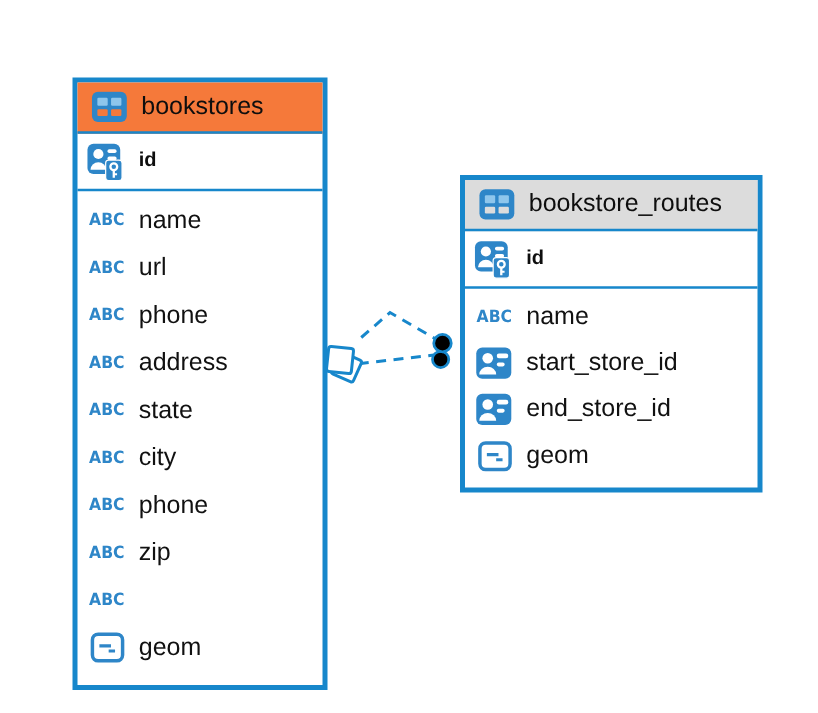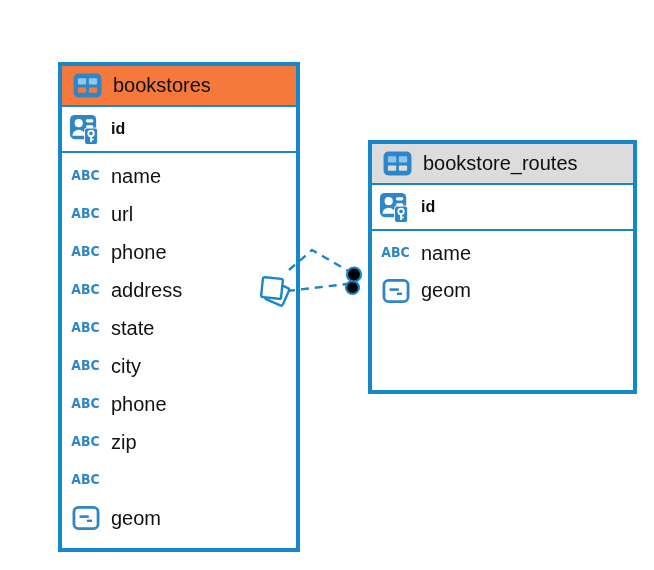--- a/index.html
+++ b/index.html
@@ -5,22 +5,22 @@
   html,body { margin:0; padding:0; background:#fff; }
   .canvas {
     position:relative; width:654px; height:570px; background:#fff;
     font-family:"Liberation Sans", sans-serif; overflow:hidden;
     -webkit-font-smoothing:antialiased;
   }
   .etable {
     position:absolute; background:#ffffff;
     border:4px solid var(--accent-blue); box-sizing:border-box;
   }
-  .etable.t0 { left:58px;  top:62px;  width:242px; height:490px; }
-  .etable.t1 { left:368px; top:140px; width:269px; height:254px; }
+  .etable.t0 { left:58px;  top:62px;  width:204px; height:490px; }
+  .etable.t1 { left:368px; top:140px; width:242px; height:254px; }
   .thead {
     height:41px; display:flex; align-items:center; gap:9px; padding:0 9px;
     border-bottom:2.5px solid var(--accent-blue); box-sizing:border-box;
   }
   .ttitle { font-size:20px; color:#0e0e0e; white-space:nowrap; }
   .pkrow {
     height:46px; display:flex; align-items:center; gap:9px; padding:0 7px;
     border-bottom:2.5px solid var(--accent-blue); box-sizing:border-box;
     font-weight:bold; font-size:16px; color:#0e0e0e;
   }
@@ -168,20 +168,44 @@
      </svg>
         </span>
       <span class="lbl">id</span>
     </div>
     <div class="rows">
         <div class="frow">
     <span class="ic">
             <span class="abc">ABC</span>
           </span>
     <span class="lbl">name</span>
+  </div>
+        <div class="frow">
+    <span class="ic">
+            <svg width="31" height="29" viewBox="0 0 32 30">
+       <rect x="1" y="2" width="29" height="26" rx="5" fill="var(--icon-blue)"></rect>
+       <circle cx="10.5" cy="11" r="4.4" fill="#fff"></circle>
+       <path d="M3.5 24.5 a7 6.5 0 0 1 14 0 Z" fill="#fff"></path>
+       <rect x="18" y="7" width="9.5" height="4" rx="1.8" fill="#fff"></rect>
+       <rect x="18" y="14.5" width="6.5" height="3.2" rx="1.5" fill="#fff"></rect>
+     </svg>
+          </span>
+    <span class="lbl">start_store_id</span>
+  </div>
+        <div class="frow">
+    <span class="ic">
+            <svg width="31" height="29" viewBox="0 0 32 30">
+       <rect x="1" y="2" width="29" height="26" rx="5" fill="var(--icon-blue)"></rect>
+       <circle cx="10.5" cy="11" r="4.4" fill="#fff"></circle>
+       <path d="M3.5 24.5 a7 6.5 0 0 1 14 0 Z" fill="#fff"></path>
+       <rect x="18" y="7" width="9.5" height="4" rx="1.8" fill="#fff"></rect>
+       <rect x="18" y="14.5" width="6.5" height="3.2" rx="1.5" fill="#fff"></rect>
+     </svg>
+          </span>
+    <span class="lbl">end_store_id</span>
   </div>
         <div class="frow">
     <span class="ic">
             <svg width="28" height="26" viewBox="0 0 30 28">
        <rect x="2" y="2.5" width="26" height="23" rx="5" fill="#fff" stroke="var(--icon-blue)" stroke-width="3"></rect>
        <line x1="8" y1="12.5" x2="18" y2="12.5" stroke="var(--icon-blue)" stroke-width="2.8"></line>
        <line x1="16" y1="17" x2="21.5" y2="17" stroke="var(--icon-blue)" stroke-width="2.6"></line>
      </svg>
           </span>
     <span class="lbl">geom</span>

